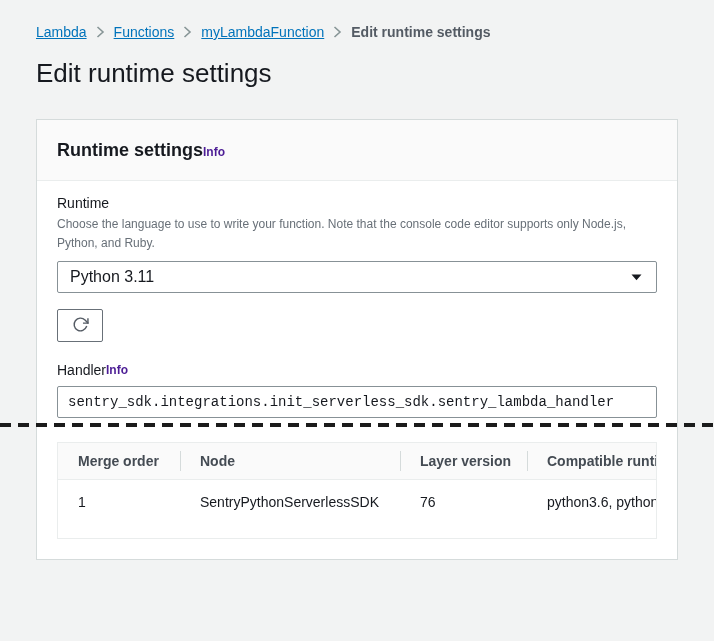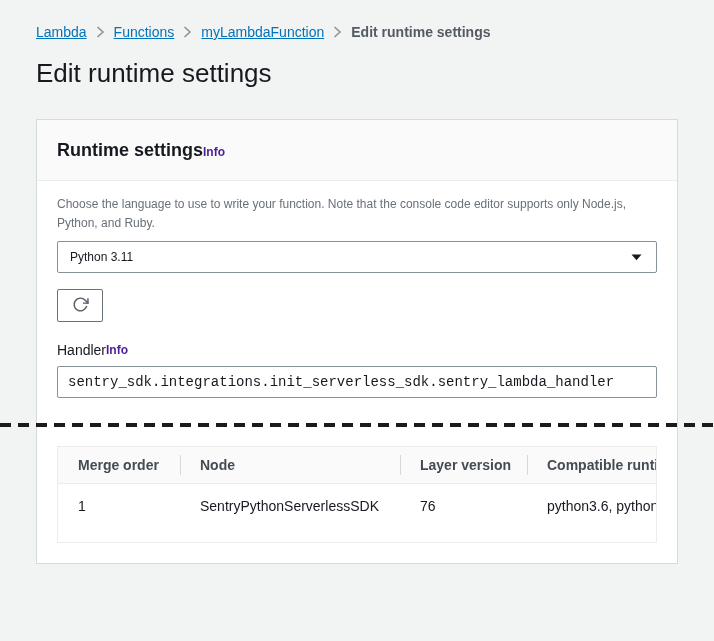--- a/index.html
+++ b/index.html
@@ -29,21 +29,21 @@
   .info-link { margin-left: 0; font-size: 12px; font-weight: 700; color: #4c1d95; text-decoration: none; cursor: pointer; }
   .card-body { padding: 12px 20px 20px; }
 
   .label { font-size: 14px; line-height: 20px; color: #16191f; }
   .desc { margin: 2px 0 0; font-size: 12px; line-height: 19px; color: #687078; max-width: 596px; }
 
   .select {
     margin-top: 8px; height: 32px; width: 100%;
     border: 1px solid #879196; border-radius: 2px; background: #fff;
     display: flex; align-items: center; justify-content: space-between;
-    padding: 0 14px 0 12px; font-size: 12px; color: #16191f; cursor: pointer;
+    padding: 0 14px 0 12px; font-size: 16px; color: #16191f; cursor: pointer;
   }
   .caret { display: flex; align-items: center; }
 
   .refresh-btn {
     margin-top: 16px; width: 46px; height: 33px;
     border: 1px solid #687078; border-radius: 2px; background: #fff;
     display: flex; align-items: center; justify-content: center; cursor: pointer; padding: 0;
   }
 
   .handler-field { margin-top: 18px; }
@@ -54,21 +54,21 @@
     padding: 0 10px; font-size: 14px; color: #16191f; font-family: Liberation Mono, monospace;
   }
 
   
   .cut-line {
     position: absolute; left: 0; top: 423px; width: 714px; height: 4px; z-index: 5;
     background: repeating-linear-gradient(90deg, #1b1b1b 0 11px, transparent 11px 18px);
   }
 
   
-  .table-clip { margin-top: 48px; width: 600px; overflow: hidden; border: 1px solid #eaeded; background: #fff; }
+  .table-clip { margin-top: 24px; width: 600px; overflow: hidden; border: 1px solid #eaeded; background: #fff; }
   table.layers { border-collapse: collapse; table-layout: fixed; width: 680px; }
   table.layers th {
     background: #fafafa; height: 36px; text-align: left; padding: 0 0 0 20px;
     font-size: 14px; font-weight: 700; color: #444b53; border-bottom: 1px solid #eaeded;
     white-space: nowrap; position: relative; overflow: hidden;
   }
   table.layers th:not(:first-child)::before {
     content: ""; position: absolute; left: 0; top: 8px; bottom: 8px; width: 1px; background: #d5dbdb;
   }
   table.layers td {
@@ -115,20 +115,21 @@
   <h1 class="title">Edit runtime settings</h1>
 
   <section class="card">
     <header class="card-header">
       <h2>Runtime settings</h2>
       <a class="info-link">Info</a>
     </header>
     <div class="card-body">
 
       <div class="runtime-field">
+        <div class="label">Runtime</div>
         <p class="desc">Choose the language to use to write your function. Note that the console code editor supports only Node.js, Python, and Ruby.</p>
         <div class="select" role="button">
           <span>Python 3.11</span>
           <span class="caret">
             <svg width="11" height="7" viewBox="0 0 11 7">
                 <path d="M0.5 0.5 L5.5 6.2 L10.5 0.5 Z" fill="#16191f"></path>
               </svg>
           </span>
         </div>
         <button class="refresh-btn">

